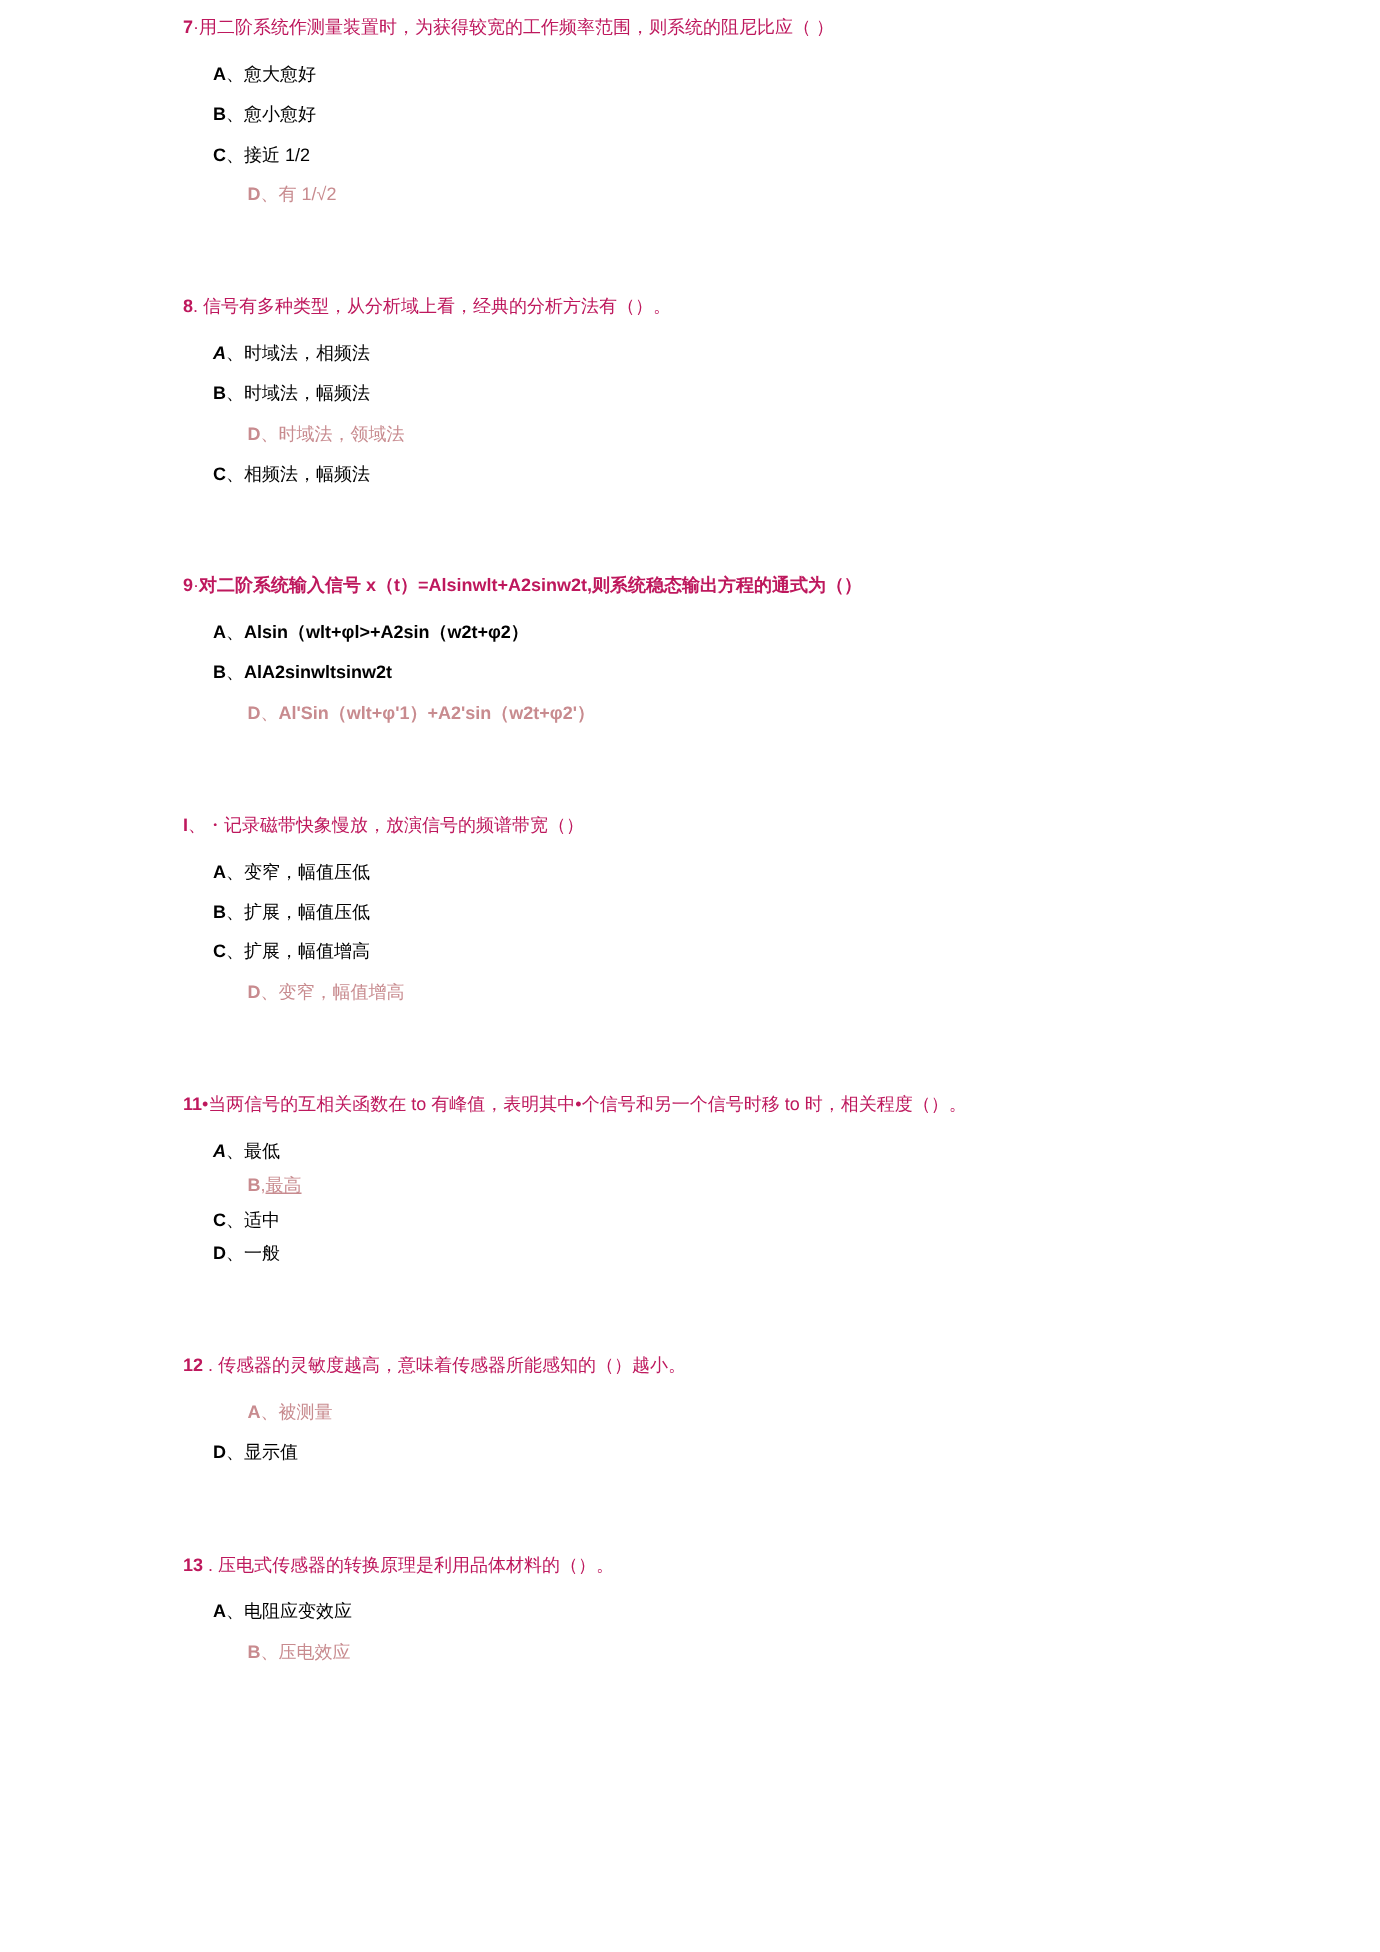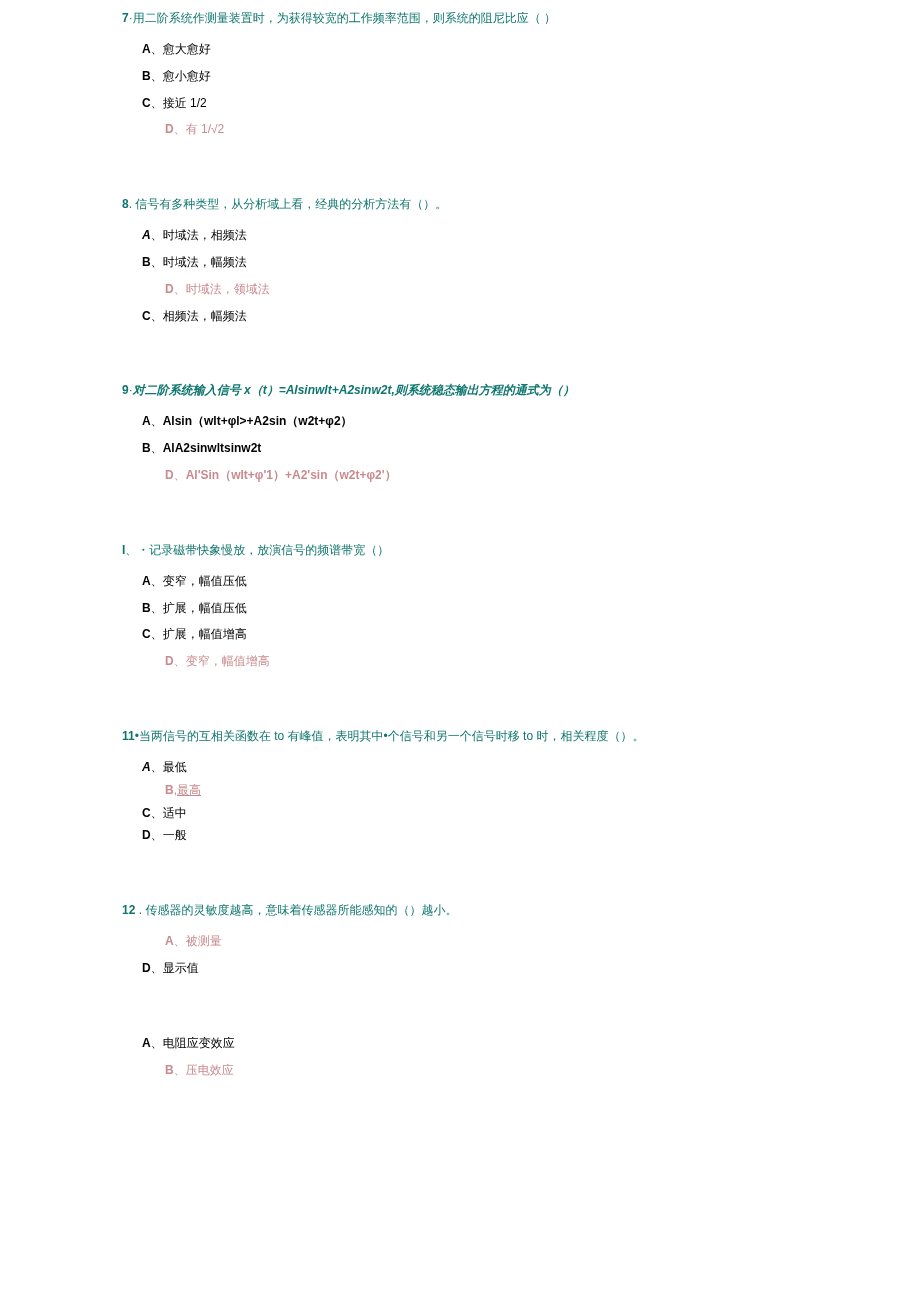--- a/index.html
+++ b/index.html
@@ -11,21 +11,21 @@
     font-size: 12px;
     color: #000;
     padding-top: 10px;
     padding-left: 122px;
   }
   .question {
     margin-bottom: 50px;
   }
   .q-stem {
     margin-bottom: 14px;
-    color: #0f766e;
+    color: #be185d;
   }
   .q-stem strong, .opt strong {
     font-weight: bold;
   }
   .options {
     margin-left: 20px;
   }
   .opt {
     margin-bottom: 10px;
     line-height: 1.4;
@@ -58,21 +58,21 @@
     <div class="question gap-large">
       <div class="q-stem"><span class="num">8</span><span>. </span><span>信号有多种类型，从分析域上看，经典的分析方法有（）。</span></div>
       <div class="options">
         <div class="opt"><strong style="font-style: italic;">A</strong><span>、</span><span>时域法，相频法</span></div>
         <div class="opt"><strong>B</strong><span>、</span><span>时域法，幅频法</span></div>
         <div class="opt answer"><strong>D</strong><span>、</span><span>时域法，领域法</span></div>
         <div class="opt"><strong>C</strong><span>、</span><span>相频法，幅频法</span></div>
       </div>
     </div>
     <div class="question gap-large">
-      <div class="q-stem"><span class="num">9</span><span>·</span><span style="font-weight: bold; font-style: italic;">对二阶系统输入信号 x（t）=Alsinwlt+A2sinw2t,则系统稳态输出方程的通式为（）</span></div>
+      <div class="q-stem"><span class="num">9</span><span>·</span><span style="font-weight: bold;">对二阶系统输入信号 x（t）=Alsinwlt+A2sinw2t,则系统稳态输出方程的通式为（）</span></div>
       <div class="options">
         <div class="opt"><strong>A</strong><span>、</span><span style="font-weight: bold;">Alsin（wlt+φl&gt;+A2sin（w2t+φ2）</span></div>
         <div class="opt"><strong>B</strong><span>、</span><span style="font-weight: bold;">AlA2sinwltsinw2t</span></div>
         <div class="opt answer"><strong>D</strong><span>、</span><span style="font-weight: bold; text-align: right;">Al'Sin（wlt+φ'1）+A2'sin（w2t+φ2'）</span></div>
       </div>
     </div>
     <div class="question gap-large">
       <div class="q-stem"><span class="num">I</span><span>、</span><span>・记录磁带快象慢放，放演信号的频谱带宽（）</span></div>
       <div class="options">
         <div class="opt"><strong>A</strong><span>、</span><span>变窄，幅值压低</span></div>
@@ -91,18 +91,19 @@
       </div>
     </div>
     <div class="question gap-large">
       <div class="q-stem"><span class="num">12</span><span>    . </span><span>传感器的灵敏度越高，意味着传感器所能感知的（）越小。</span></div>
       <div class="options">
         <div class="opt answer"><strong>A</strong><span>、</span><span>被测量</span></div>
         <div class="opt"><strong>D</strong><span>、</span><span>显示值</span></div>
       </div>
     </div>
     <div class="question">
+      <div class="q-stem"><span class="num">13</span><span>    . </span><span>压电式传感器的转换原理是利用品体材料的（）。</span></div>
       <div class="options">
         <div class="opt"><strong>A</strong><span>、</span><span>电阻应变效应</span></div>
         <div class="opt answer"><strong>B</strong><span>、</span><span>压电效应</span></div>
       </div>
     </div>
   </div>
 
 </body></html>

